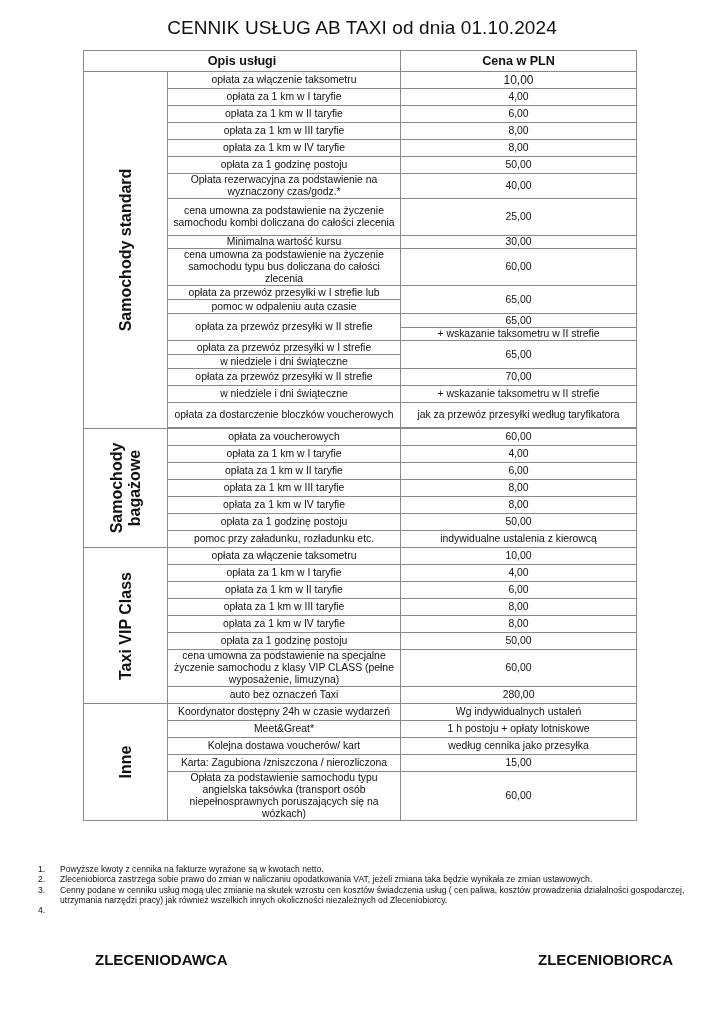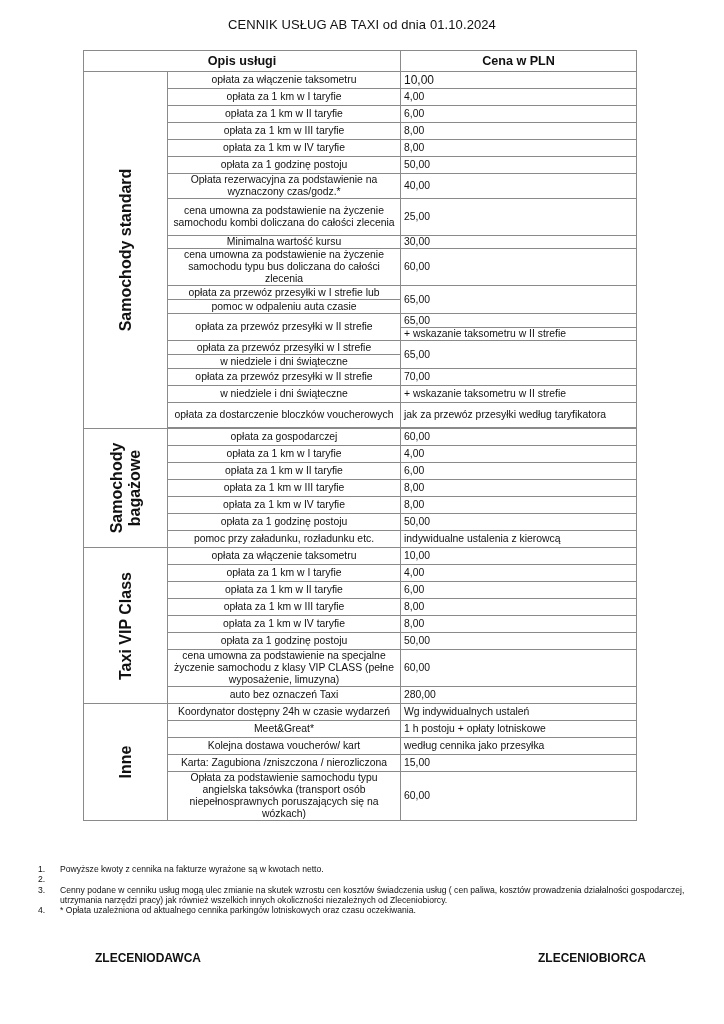--- a/index.html
+++ b/index.html
@@ -1,32 +1,32 @@
 <!DOCTYPE html>
 <html><head>
 <meta charset="utf-8">
 <style>
   html, body { margin:0; padding:0; background:#ffffff; }
   body { width:724px; height:1024px; position:relative; font-family:"Liberation Sans", sans-serif; color:#111; overflow:hidden; }
-  .title { position:absolute; top:17px; left:0; width:724px; text-align:center; font-size:13px; letter-spacing:0.1px; }
+  .title { position:absolute; top:17px; left:0; width:724px; text-align:center; font-size:19px; letter-spacing:0.1px; }
   table.price { position:absolute; left:83px; top:50px; width:553px; border-collapse:collapse; table-layout:fixed;padding-left:45px; }
   table.price td, table.price th { border:1px solid #8a8a8a; font-size:10.4px; line-height:12px; padding:0 3px; vertical-align:middle; }
   table.price th { font-weight:bold; font-size:12.6px; height:20px; text-align:center; }
   td.cat { text-align:center; padding:0; position:relative; }
   td.cat .vt { position:absolute; left:50%; top:50%; transform:translate(-50%,-50%) rotate(-90deg); white-space:nowrap; font-weight:bold; font-size:16px; line-height:18px; text-align:center; }
   td.desc { text-align:center; }
-  td.price-cell { text-align:left; }
+  td.price-cell { text-align:center; }
   .r1 { height:17px; }
   .r2 { height:25px; }
   .r3 { height:37px; }
   .r4 { height:49px;margin-top:42px; }
   .notes { position:absolute; left:38px; top:864px; width:670px; font-size:8.6px; line-height:10.3px; }
   .notes .n { display:flex; }
   .notes .num { width:22px; flex:none; }
-  .sig { position:absolute; top:951px; font-weight:bold; font-size:12px; }
+  .sig { position:absolute; top:951px; font-weight:bold; font-size:15px; }
 </style>
 </head>
 <body>
 
 <div class="title">CENNIK USŁUG AB TAXI od dnia 01.10.2024</div>
 
 <table class="price">
   <colgroup>
       <col style="width:84px">
       <col style="width:233px">
@@ -121,21 +121,21 @@
   <tr style="height:0">
         <td style="border:0;height:0;padding:0"></td>
         <td style="border:0;height:0;padding:0"></td>
       </tr>
 
   <tr class="r1">
     <td class="cat" rowspan="7">
           <span class="vt" style="white-space:pre">Samochody
 bagażowe</span>
         </td>
-    <td class="desc">opłata za gospodarczej</td>
+    <td class="desc">opłata za voucherowych</td>
     <td class="price-cell">60,00</td>
   </tr>
   <tr class="r1">
         <td class="desc">opłata za 1 km w I taryfie</td>
         <td class="price-cell">4,00</td>
       </tr>
   <tr class="r1">
         <td class="desc">opłata za 1 km w II taryfie</td>
         <td class="price-cell">6,00</td>
       </tr>
@@ -218,25 +218,25 @@
 </tbody>
   </table>
 
 <div class="notes">
   <div class="n">
       <span class="num">1.</span>
       <span>Powyższe kwoty z cennika na fakturze wyrażone są w kwotach netto.</span>
     </div>
   <div class="n">
       <span class="num">2.</span>
+      <span>Zleceniobiorca zastrzega sobie prawo do zmian w naliczaniu opodatkowania VAT, jeżeli zmiana taka będzie wynikała ze zmian ustawowych.</span>
     </div>
   <div class="n">
       <span class="num">3.</span>
       <span>Cenny podane w cenniku usług mogą ulec zmianie na skutek wzrostu cen kosztów świadczenia usług ( cen paliwa, kosztów prowadzenia działalności gospodarczej, utrzymania narzędzi pracy) jak również wszelkich innych okoliczności niezależnych od Zleceniobiorcy.</span>
     </div>
   <div class="n">
       <span class="num">4.</span>
-      <span>* Opłata uzależniona od aktualnego cennika parkingów lotniskowych oraz czasu oczekiwania.</span>
     </div>
 </div>
 
 <div class="sig" style="left:95px">ZLECENIODAWCA</div>
 <div class="sig" style="left:538px">ZLECENIOBIORCA</div>
 
 </body></html>

